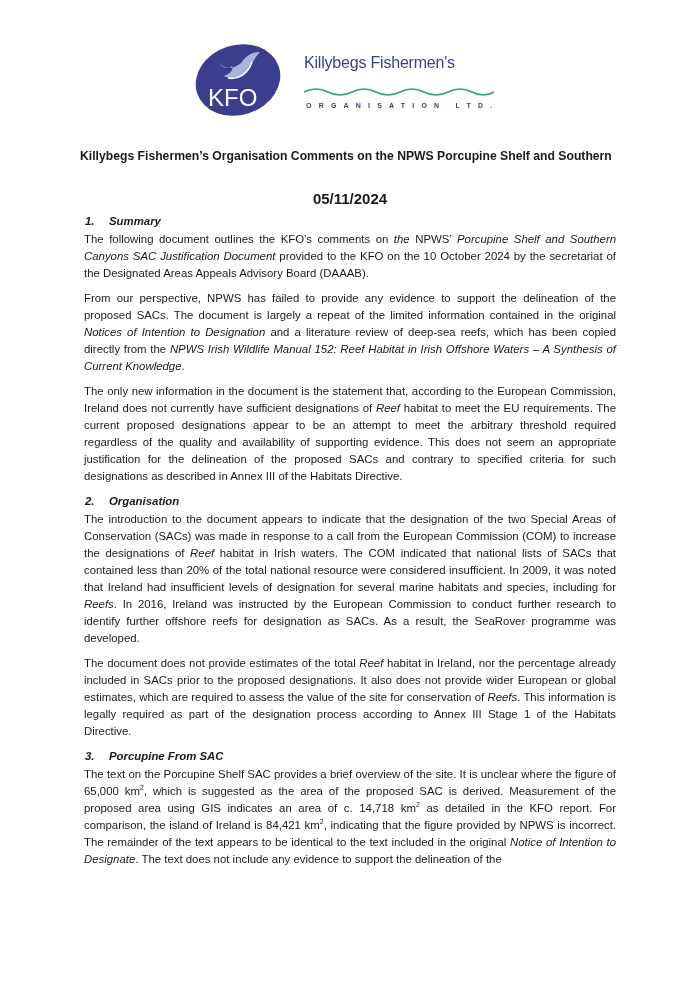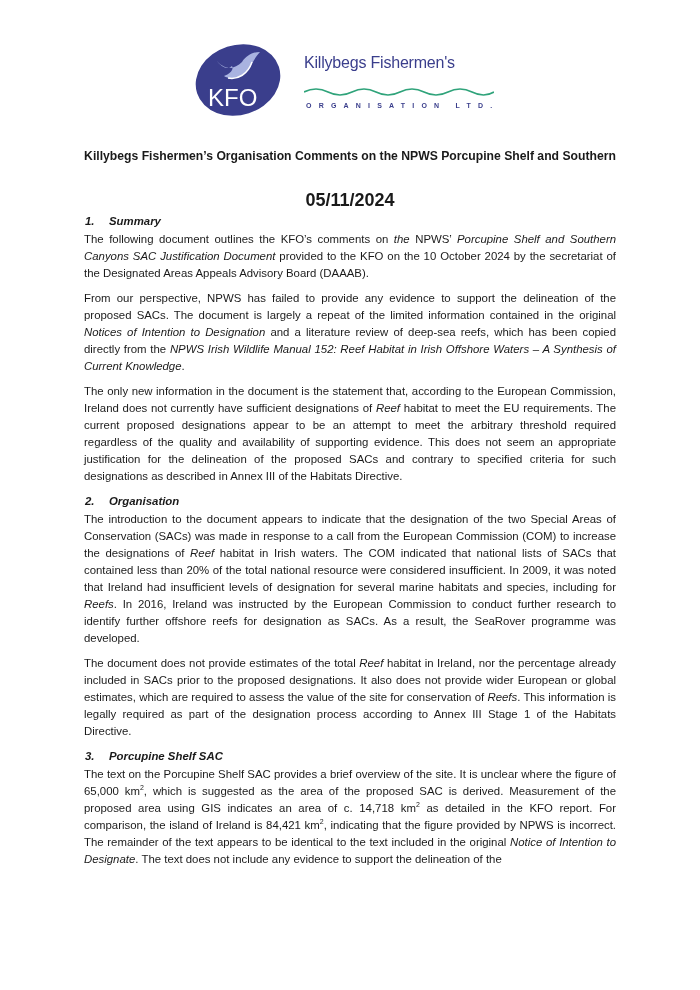--- a/index.html
+++ b/index.html
@@ -7,24 +7,24 @@
          font-family: "Liberation Sans", sans-serif; color: #1a1a1a; }
   .page { position: absolute; left: 0; top: 0; width: 700px; height: 990px; }
   .logo { position: absolute; left: 194px; top: 40px; width: 310px; height: 80px; }
   .logo-mark { position: absolute; left: 0; top: 0; width: 90px; height: 78px; }
   .logo-name { position: absolute; left: 110px; top: 14px; font-size: 16px; color: #3a3e8c;
                letter-spacing: -0.2px; white-space: nowrap; }
   .logo-wave { position: absolute; left: 110px; top: 46px; width: 190px; height: 12px; }
   .logo-sub { position: absolute; left: 112px; top: 62px; font-size: 7px; color: #3a3e8c;
               letter-spacing: 7.2px; font-weight: bold; white-space: nowrap; }
 
-  .title { position: absolute; left: 80px; width: 540px; top: 146px; text-align: center;
+  .title { position: absolute; left: 80px; width: 540px; top: 146px; 
            font-weight: bold; font-size: 12.2px; line-height: 20px; }
   .date { position: absolute; left: 80px; width: 540px; top: 190px; text-align: center;
-          font-weight: bold; font-size: 18px; }
+          font-weight: bold; font-size: 15px; }
 
   .content { position: absolute; left: 84px; width: 532px; top: 212px; font-size: 11.4px;
              line-height: 17px; text-align: justify; }
   .heading { font-weight: bold; font-style: italic; margin: 1px; height: 17px; }
   .heading .num { display: inline-block; width: 24px; }
   p { margin: 0 0 8px 0; }
   i { font-style: italic; margin-top: 12px; }
   sup { font-size: 7px; line-height: 0; }
 </style>
 </head>
@@ -60,17 +60,17 @@
     <p><span>From our perspective, NPWS has failed to provide any evidence to support the delineation of the proposed SACs. The document is largely a repeat of the limited information contained in the original </span><i>Notices of Intention to Designation</i><span> and a literature review of deep-sea reefs, which has been copied directly from the </span><i>NPWS Irish Wildlife Manual 152: Reef Habitat in Irish Offshore Waters – A Synthesis of Current Knowledge</i><span>.</span></p>
     <p><span>The only new information in the document is the statement that, according to the European Commission, Ireland does not currently have sufficient designations of </span><i>Reef</i><span> habitat to meet the EU requirements. The current proposed designations appear to be an attempt to meet the arbitrary threshold required regardless of the quality and availability of supporting evidence. This does not seem an appropriate justification for the delineation of the proposed SACs and contrary to specified criteria for such designations as described in Annex III of the Habitats Directive.</span></p>
 
     <div class="heading">
       <span class="num">2.</span><span>Organisation</span>
     </div>
     <p><span>The introduction to the document appears to indicate that the designation of the two Special Areas of Conservation (SACs) was made in response to a call from the European Commission (COM) to increase the designations of </span><i>Reef</i><span> habitat in Irish waters. The COM indicated that national lists of SACs that contained less than 20% of the total national resource were considered insufficient. In 2009, it was noted that Ireland had insufficient levels of designation for several marine habitats and species, including for </span><i>Reefs</i><span>. In 2016, Ireland was instructed by the European Commission to conduct further research to identify further offshore reefs for designation as SACs. As a result, the SeaRover programme was developed.</span></p>
     <p><span>The document does not provide estimates of the total </span><i>Reef</i><span> habitat in Ireland, nor the percentage already included in SACs prior to the proposed designations. It also does not provide wider European or global estimates, which are required to assess the value of the site for conservation of </span><i>Reefs</i><span>. This information is legally required as part of the designation process according to Annex III Stage 1 of the Habitats Directive.</span></p>
 
     <div class="heading">
-      <span class="num">3.</span><span>Porcupine Shelf SAC</span>
+      <span class="num">3.</span><span>Porcupine From SAC</span>
     </div>
     <p><span>The text on the Porcupine Shelf SAC provides a brief overview of the site. It is unclear where the figure of 65,000 km</span><sup>2</sup><span>, which is suggested as the area of the proposed SAC is derived. Measurement of the proposed area using GIS indicates an area of c. 14,718 km</span><sup>2</sup><span> as detailed in the KFO report. For comparison, the island of Ireland is 84,421 km</span><sup>2</sup><span>, indicating that the figure provided by NPWS is incorrect. The remainder of the text appears to be identical to the text included in the original </span><i>Notice of Intention to Designate</i><span>. The text does not include any evidence to support the delineation of the</span></p>
   </div>
 </div>
 
 </body></html>

